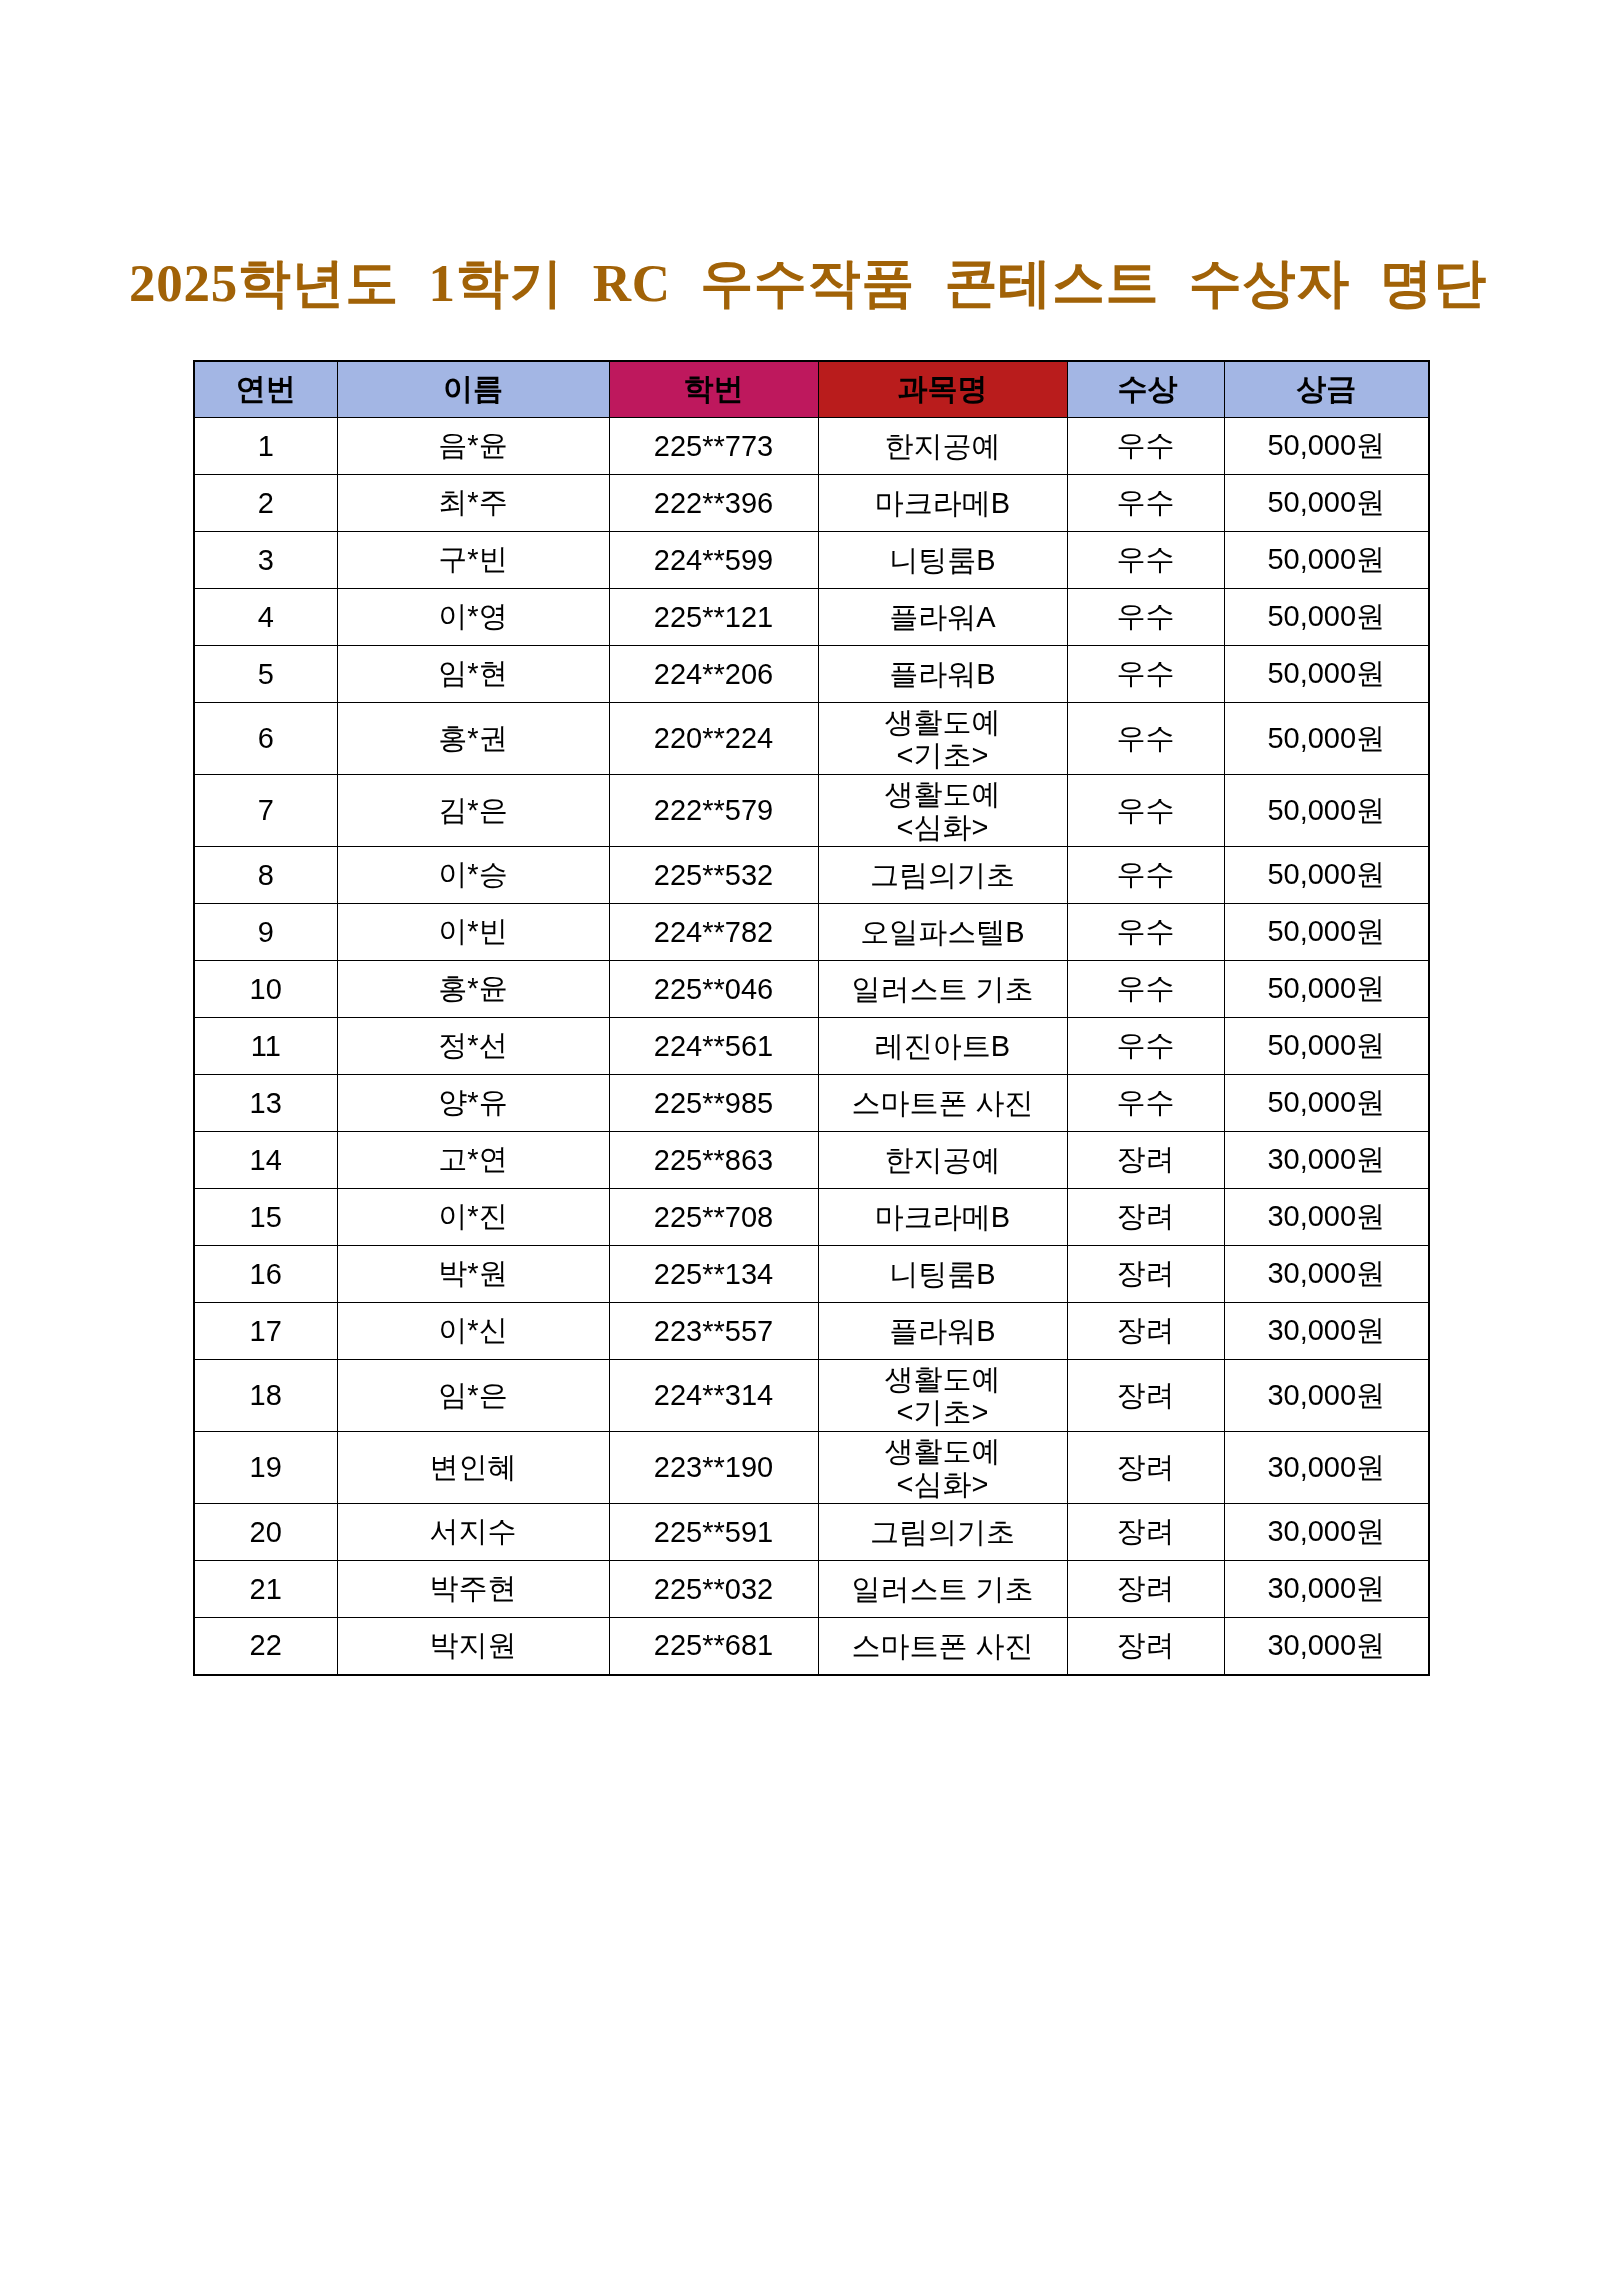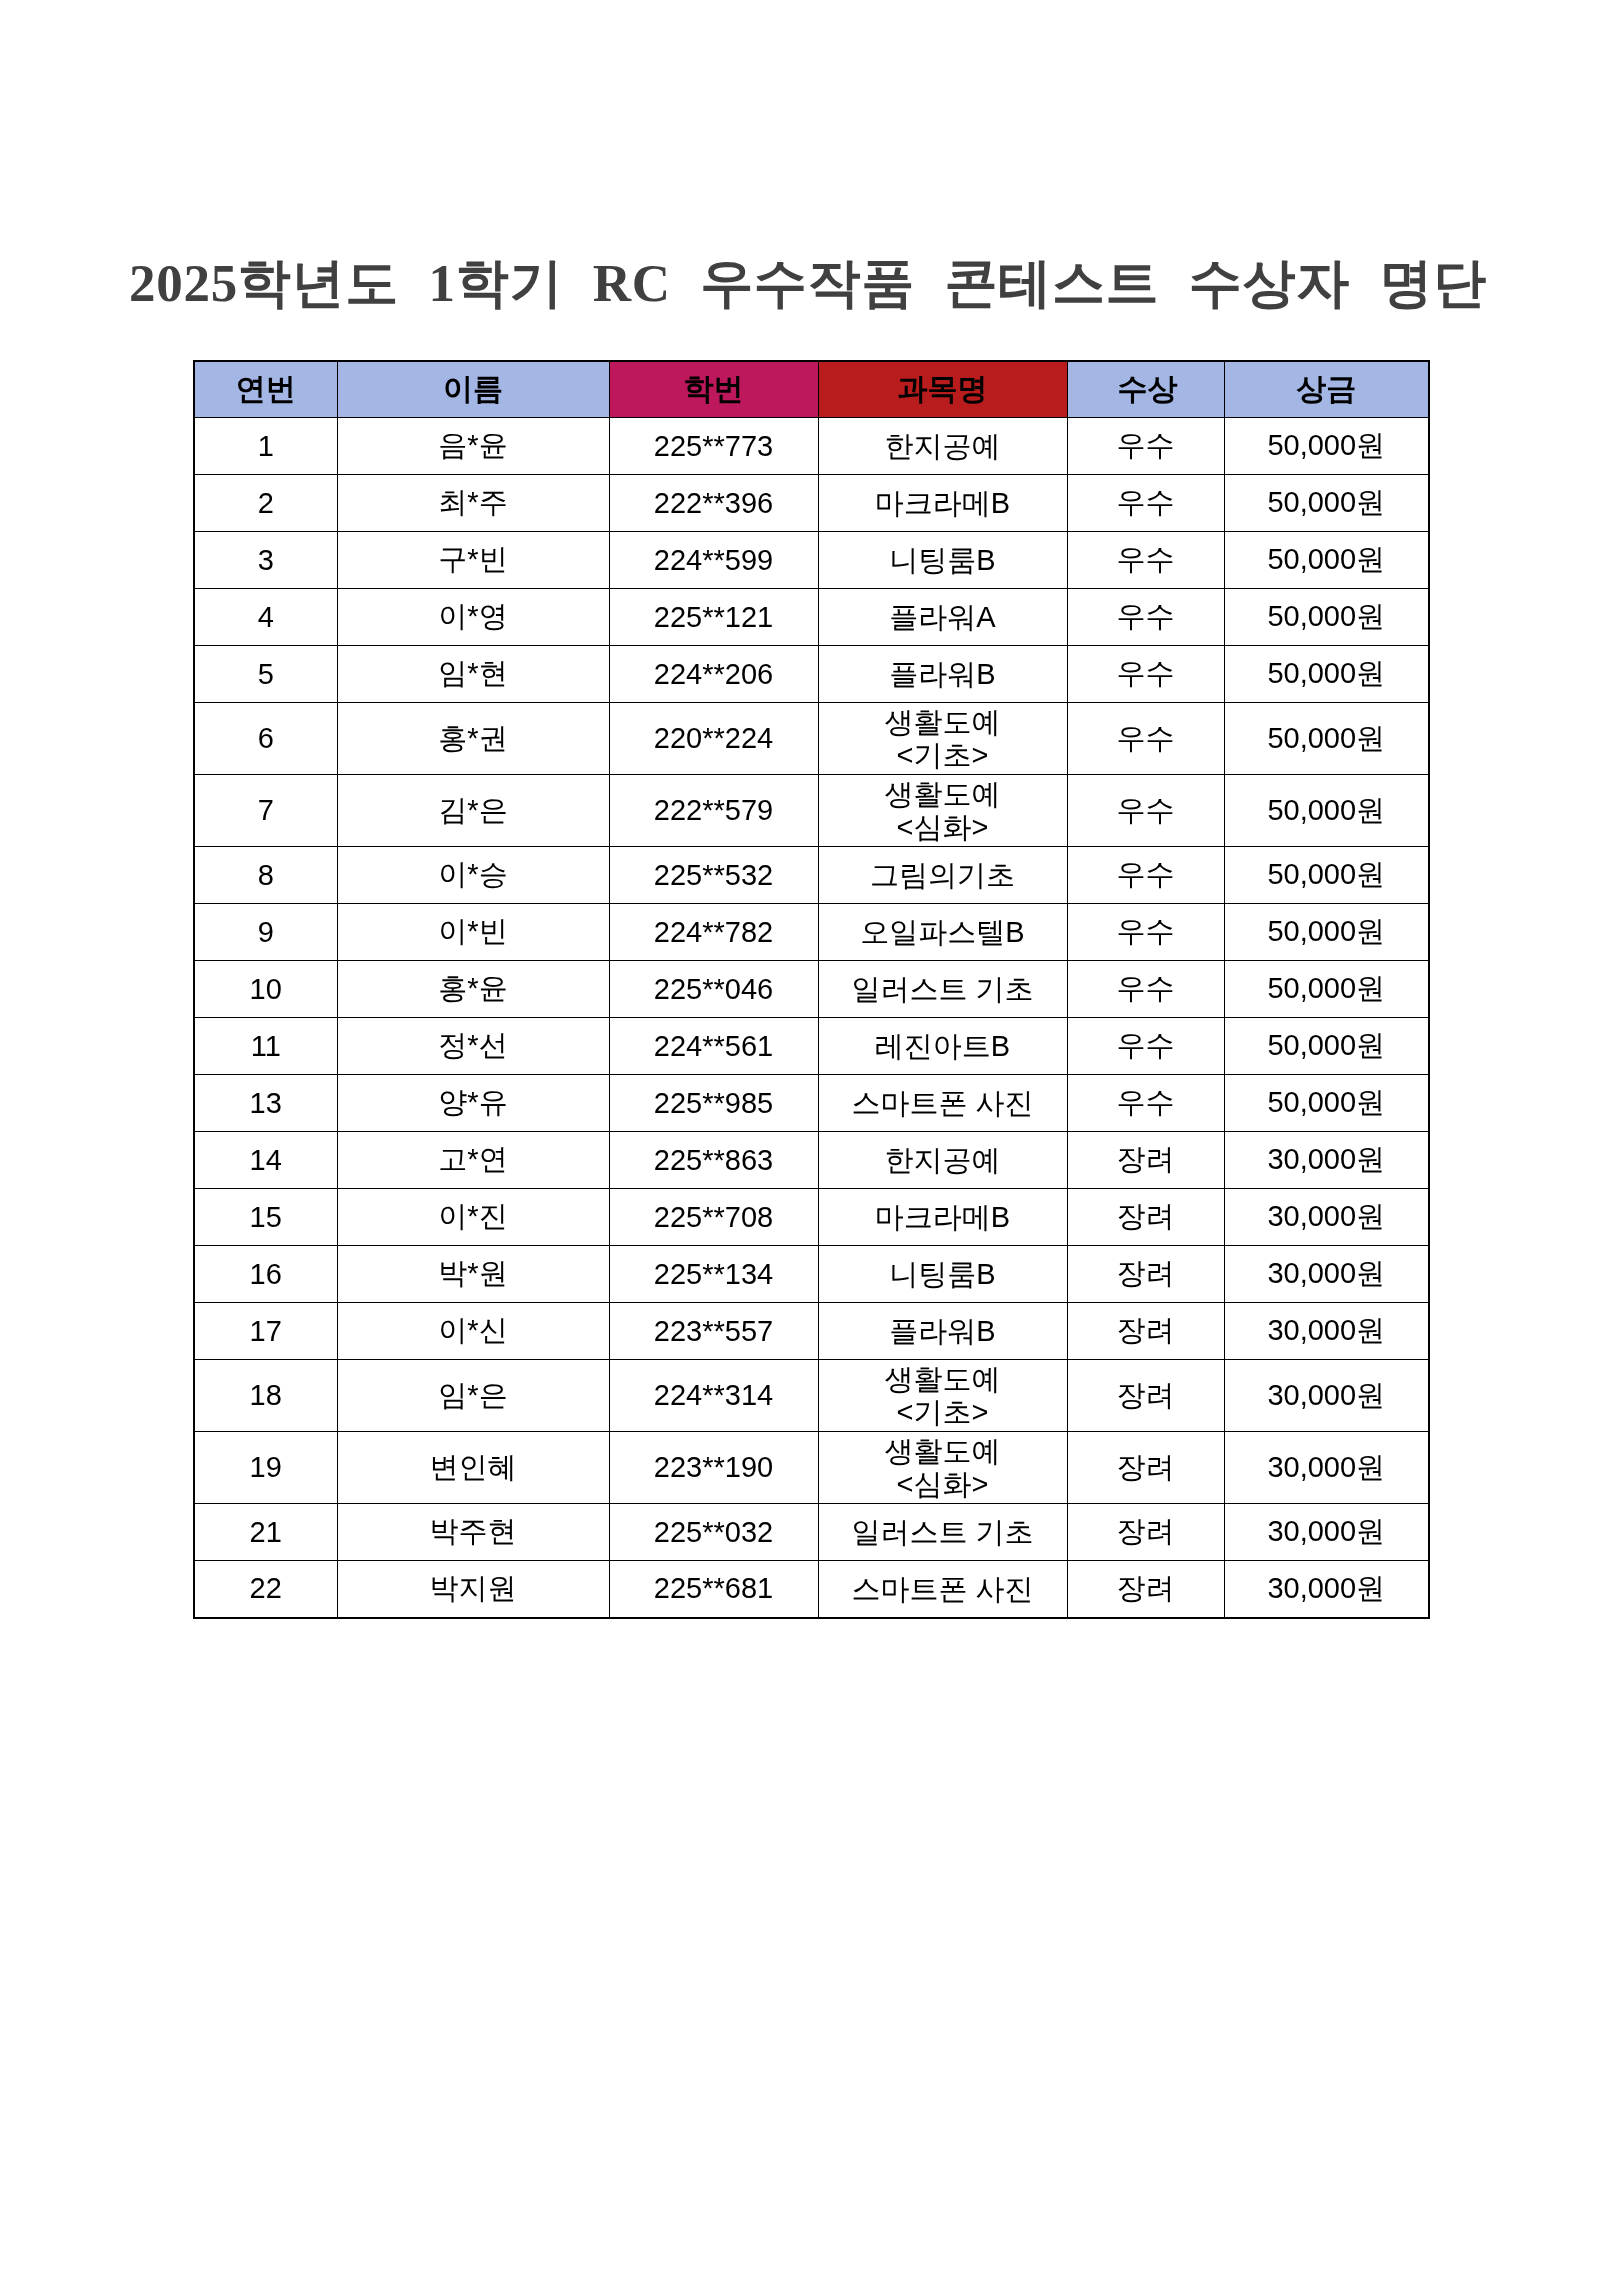--- a/index.html
+++ b/index.html
@@ -21,21 +21,21 @@
     top: 256px;
     left: 0;
     width: 100%;
     text-align: center;
     font-family: "Liberation Serif", "DejaVu Serif", serif;
     font-weight: 700;
     font-size: 53px;
     line-height: 1.05;
     letter-spacing: 0.7px;
     word-spacing: 15.6px;
-    color: #404040;
+    color: #a16207;
     white-space: nowrap;
   }
   table.winners {
     position: absolute;
     left: 193px;
     top: 360px;
     width: 1234px;
     table-layout: fixed;
     border-collapse: collapse;
     border: 2.6px solid #000000;
@@ -237,20 +237,28 @@
         <tr class="row-tall">
           <td>19</td>
           <td>변인혜</td>
           <td>223**190</td>
           <td class="course-cell">생활도예
 &lt;심화&gt;</td>
           <td>장려</td>
           <td>30,000원</td>
         </tr>
         <tr class="row-normal">
+          <td>20</td>
+          <td>서지수</td>
+          <td>225**591</td>
+          <td class="course-cell">그림의기초</td>
+          <td>장려</td>
+          <td>30,000원</td>
+        </tr>
+        <tr class="row-normal">
           <td>21</td>
           <td>박주현</td>
           <td>225**032</td>
           <td class="course-cell">일러스트 기초</td>
           <td>장려</td>
           <td>30,000원</td>
         </tr>
         <tr class="row-normal">
           <td>22</td>
           <td>박지원</td>

